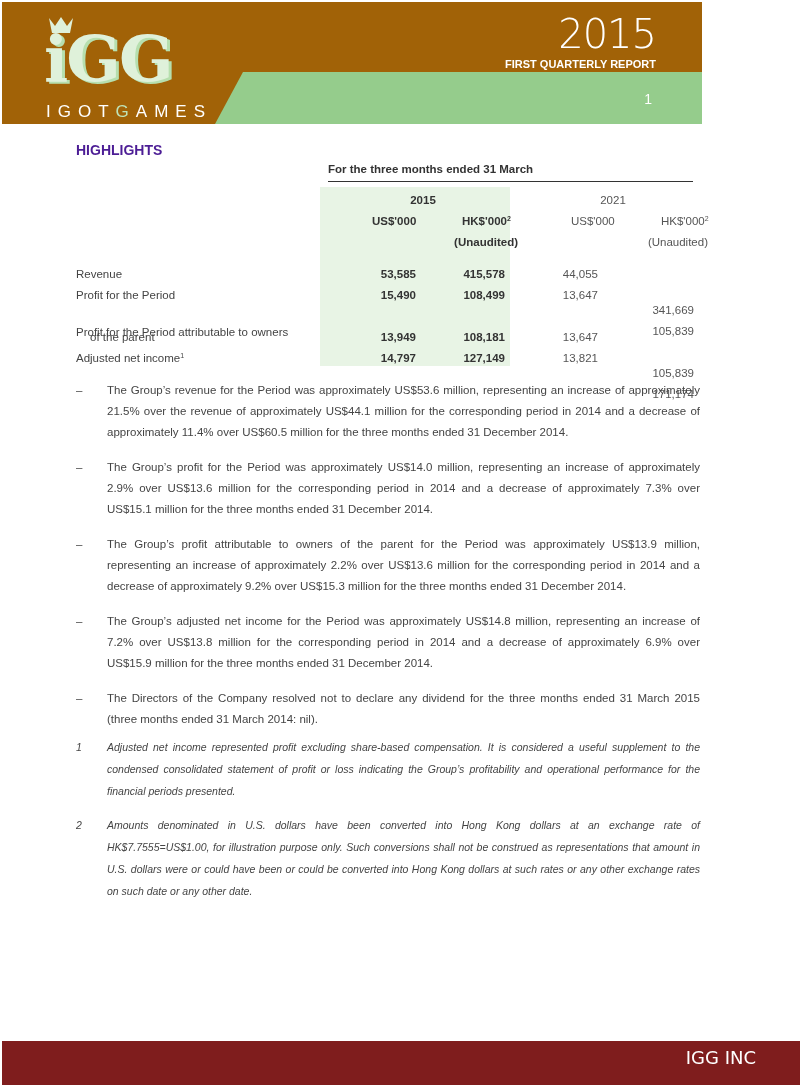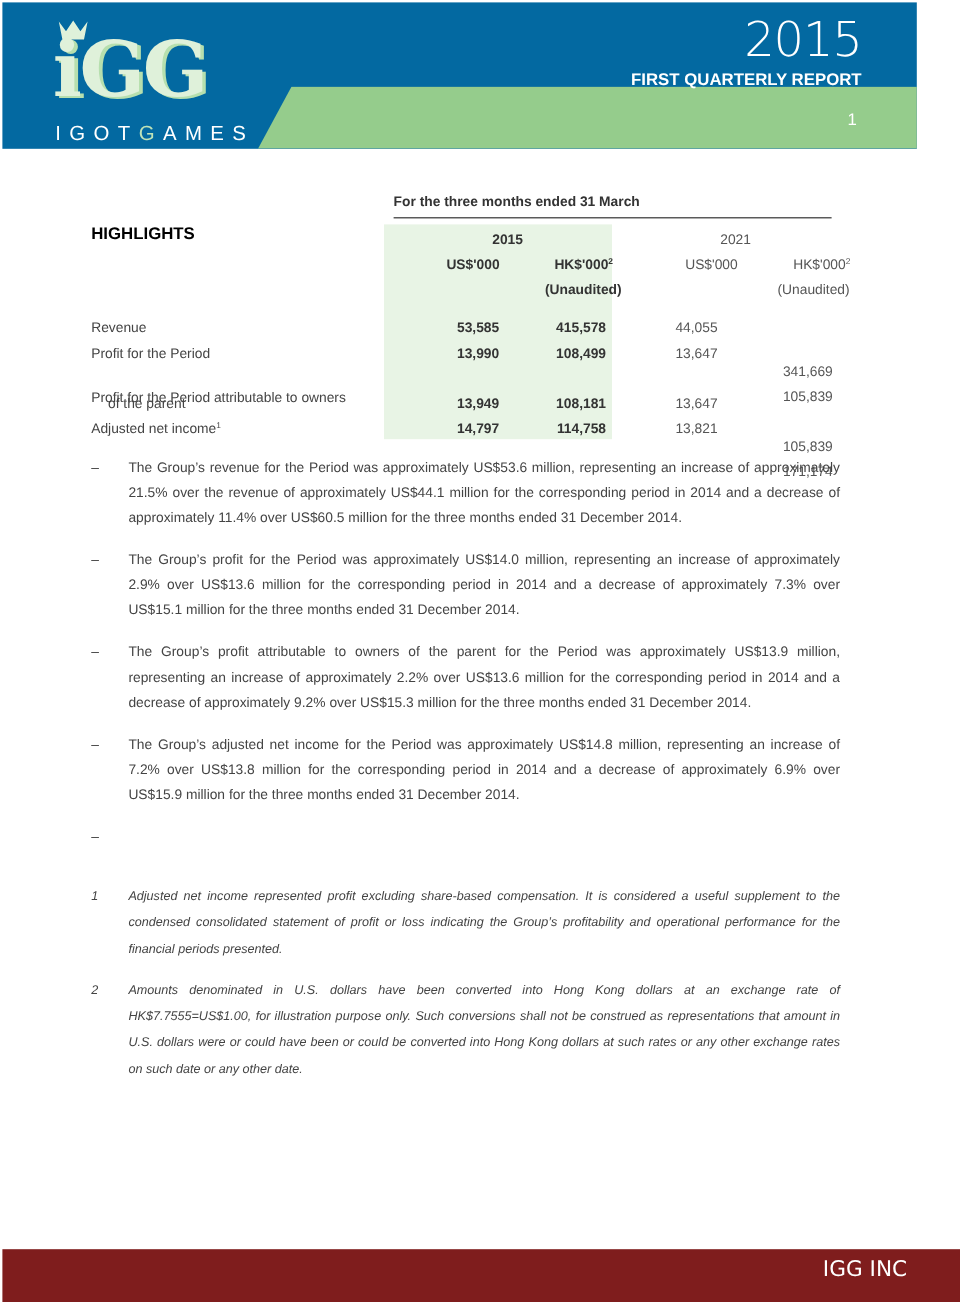--- a/index.html
+++ b/index.html
@@ -1,37 +1,37 @@
 <!DOCTYPE html>
 <html><head>
 <meta charset="utf-8">
 <style>
   html, body { margin: 0; padding: 0; background: #ffffff; }
   body { width: 800px; height: 1085px; position: relative; overflow: hidden;
          font-family: "Liberation Sans", sans-serif; color: #3a3a3a; }
 
   
-  .header { position: absolute; left: 2px; top: 2px; width: 762px; height: 122px; background: #0369a1; overflow: hidden; }
+  .header { position: absolute; left: 2px; top: 2px; width: 700px; height: 122px; background: #a16207; overflow: hidden; }
   .header .light-band { position: absolute; left: 213px; top: 70px; width: 600px; height: 52px; background: #95cc8c;
                         clip-path: polygon(28px 0, 100% 0, 100% 100%, 0 100%); }
   .logo { position: absolute; left: 42px; top: 14px; width: 170px; height: 100px; }
   .logo-crown { position: absolute; left: 4px; top: 0; width: 26px; height: 18px; }
   .logo-letters { position: absolute; left: 0; top: 8px; font-family: "DejaVu Serif", serif; font-weight: bold;
                   font-size: 64px; letter-spacing: -2px; color: #dff1da; line-height: 70px;
                   text-shadow: 3px 2px 0 #b6dfae; }
   .logo-tag { position: absolute; left: 2px; top: 86px; font-size: 17px; letter-spacing: 7px; color: #ffffff; white-space: nowrap; }
   .logo-tag .g { color: #bfe3b8; }
 
   .report-year { position: absolute; right: 46px; top: 10px; font-family: "DejaVu Sans", sans-serif; font-weight: 200;
                  font-size: 40px; color: #ffffff; letter-spacing: -1px; line-height: 44px; }
-  .report-sub { position: absolute; right: 46px; top: 56px; font-size: 14px; font-weight: bold; color: #ffffff; letter-spacing: 0px; }
+  .report-sub { position: absolute; right: 46px; top: 56px; font-size: 11px; font-weight: bold; color: #ffffff; letter-spacing: 0px; }
   .page-num { position: absolute; right: 50px; top: 89px; font-size: 14px; color: #ffffff; }
 
   
-  .section-title { position: absolute; left: 76px; top: 142px; font-size: 14px; font-weight: bold; color: #000000; letter-spacing: 0px; margin-top: 44px; }
+  .section-title { position: absolute; left: 76px; top: 142px; font-size: 14px; font-weight: bold; color: #4c1d95; letter-spacing: 0px; }
 
   .table-wrap { position: absolute; left: 76px; top: 160px; width: 622px; }
   .shade { position: absolute; left: 244px; top: 27px; width: 190px; height: 179px; background: #e8f4e5; }
   .period-head { position: absolute; left: 252px; width: 365px; top: 3px; font-size: 11.5px; font-weight: bold; color: #333;
                  border-bottom: 1px solid #333; padding-bottom: 6px; }
   .bold { font-weight: bold; color: #333; }
   .light { color: #555; }
   .hdr-year { position: absolute; top: 34px; text-align: center; font-size: 11.5px; }
   .hdr-cur { position: absolute; top: 55px; font-size: 11.5px; padding-left: 12px; }
   .hdr-aud { position: absolute; top: 76px; text-align: right; font-size: 11.5px; }
@@ -92,50 +92,50 @@
 
   <div class="row" style="top:108px;">
     <span class="lbl">Revenue</span>
     <span class="v v1 bold">53,585</span>
     <span class="v v2 bold">415,578</span>
     <span class="v v3 light">44,055</span>
     <span class="v v4 light">341,669</span>
   </div>
   <div class="row" style="top:129px;">
     <span class="lbl">Profit for the Period</span>
-    <span class="v v1 bold">13,990</span>
+    <span class="v v1 bold">15,490</span>
     <span class="v v2 bold">108,499</span>
     <span class="v v3 light">13,647</span>
     <span class="v v4 light">105,839</span>
   </div>
   <div class="row" style="top:150px;margin-top:16px;">
     <span class="lbl">Profit for the Period attributable to owners</span>
   </div>
   <div class="row" style="top:171px;">
     <span class="lbl" style="left:14px;">of the parent</span>
     <span class="v v1 bold">13,949</span>
     <span class="v v2 bold">108,181</span>
     <span class="v v3 light">13,647</span>
     <span class="v v4 light">105,839</span>
   </div>
   <div class="row" style="top:192px;">
     <span class="lbl"><span>Adjusted net income</span><sup>1</sup></span>
     <span class="v v1 bold">14,797</span>
-    <span class="v v2 bold">114,758</span>
+    <span class="v v2 bold">127,149</span>
     <span class="v v3 light">13,821</span>
     <span class="v v4 light">171,174</span>
   </div>
 </div>
 
 <div class="bullets">
   <div class="bullet"><span class="dash">–</span><span>The Group’s revenue for the Period was approximately US$53.6 million, representing an increase of approximately 21.5% over the revenue of approximately US$44.1 million for the corresponding period in 2014 and a decrease of approximately 11.4% over US$60.5 million for the three months ended 31 December 2014.</span></div>
   <div class="bullet"><span class="dash">–</span><span>The Group’s profit for the Period was approximately US$14.0 million, representing an increase of approximately 2.9% over US$13.6 million for the corresponding period in 2014 and a decrease of approximately 7.3% over US$15.1 million for the three months ended 31 December 2014.</span></div>
   <div class="bullet"><span class="dash">–</span><span>The Group’s profit attributable to owners of the parent for the Period was approximately US$13.9 million, representing an increase of approximately 2.2% over US$13.6 million for the corresponding period in 2014 and a decrease of approximately 9.2% over US$15.3 million for the three months ended 31 December 2014.</span></div>
   <div class="bullet"><span class="dash">–</span><span>The Group’s adjusted net income for the Period was approximately US$14.8 million, representing an increase of 7.2% over US$13.8 million for the corresponding period in 2014 and a decrease of approximately 6.9% over US$15.9 million for the three months ended 31 December 2014.</span></div>
-  <div class="bullet"><span class="dash">–</span></div>
+  <div class="bullet"><span class="dash">–</span><span>The Directors of the Company resolved not to declare any dividend for the three months ended 31 March 2015 (three months ended 31 March 2014: nil).</span></div>
 </div>
 
 <div class="notes">
   <div class="note"><span class="num">1</span><span>Adjusted net income represented profit excluding share-based compensation. It is considered a useful supplement to the condensed consolidated statement of profit or loss indicating the Group’s profitability and operational performance for the financial periods presented.</span></div>
   <div class="note"><span class="num">2</span><span>Amounts denominated in U.S. dollars have been converted into Hong Kong dollars at an exchange rate of HK$7.7555=US$1.00, for illustration purpose only. Such conversions shall not be construed as representations that amount in U.S. dollars were or could have been or could be converted into Hong Kong dollars at such rates or any other exchange rates on such date or any other date.</span></div>
 </div>
 
 <div class="footer">
   <div class="footer-text">IGG INC</div>
 </div>

